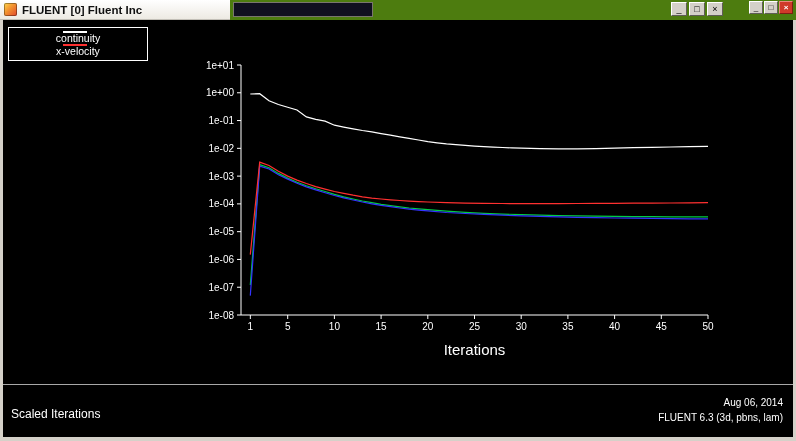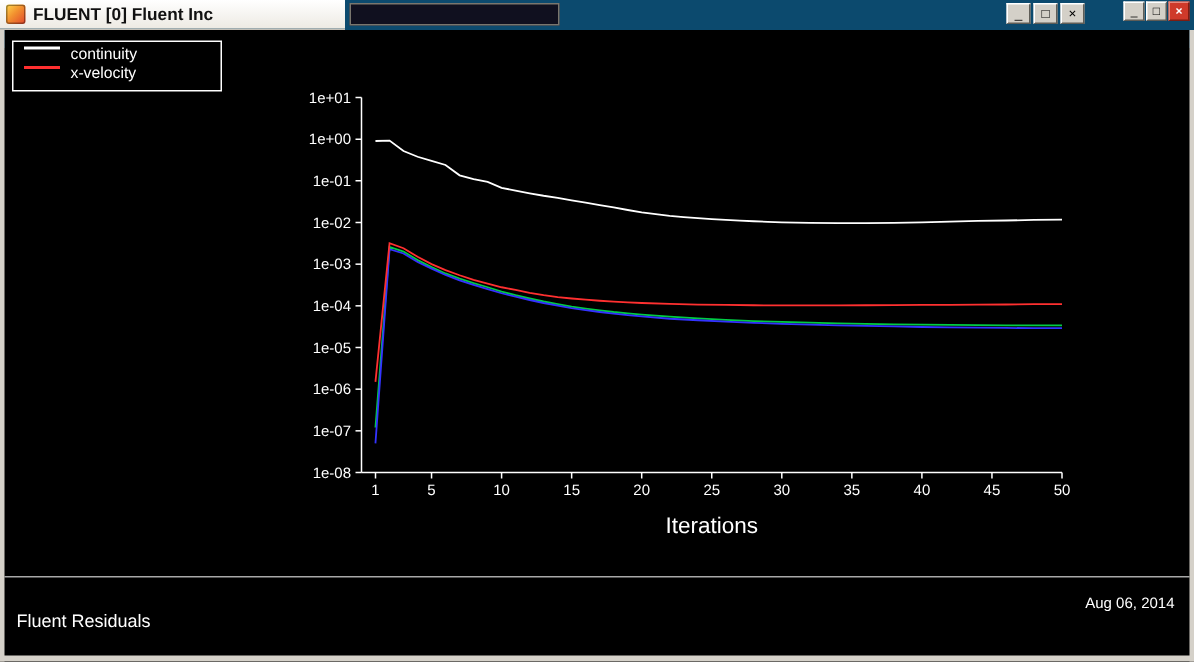--- a/index.html
+++ b/index.html
@@ -4,21 +4,21 @@
 <style>
   html,body{margin:0;padding:0;}
   body{
     width:796px;height:441px;position:relative;overflow:hidden;
     background:#000;font-family:"Liberation Sans",sans-serif;
     -webkit-font-smoothing:antialiased;
   }
   
   #titlebar{
     position:absolute;left:0;top:0;width:796px;height:32px;
-    background:#0c4a6e;
+    background:#4d7c0f;
   }
   #title-left{
     position:absolute;left:0;top:0;width:230px;height:20px;
     background:linear-gradient(#ffffff,#edeae3);
     display:flex;align-items:center;gap:5px;padding-left:4px;box-sizing:border-box;
     border-bottom:1px solid #c2bfb7;
   }
   #app-icon{
     width:13px;height:13px;border-radius:2px;flex:0 0 auto;
     background:linear-gradient(135deg,#ffd84d 0%,#f2912f 45%,#e0452c 100%);
@@ -58,21 +58,21 @@
   #chart-svg{position:absolute;left:0;top:0;width:790px;height:364px;display:block;}
   
   #legend{
     position:absolute;left:5px;top:7px;width:140px;
     background:#000;border:1px solid #ffffff;box-sizing:border-box;
     padding:2px 0 4px 0;
   }
   #legend-title{
     text-align:center;color:#fff;font-size:11px;margin-bottom:2px;
   }
-  .legend-row{display:flex;align-items:flex-start;padding:1px 7px;height:11px;}
+  .legend-row{display:flex;align-items:center;padding:1px 7px;height:11px;flex-direction:column;}
   .legend-swatch{width:24px;height:2px;margin-right:7px;flex:0 0 auto;}
   .legend-label{color:#fff;font-size:10.5px;line-height:11px;}
   
   #caption{
     position:absolute;left:3px;top:384px;width:790px;height:53px;background:#000;
     border-top:1px solid #a8a8a8;box-sizing:border-box;
   }
   #caption-left{
     position:absolute;left:8px;top:22px;color:#fff;font-size:12px;
   }
@@ -161,21 +161,22 @@
       <span class="legend-label">continuity</span>
     </div>
     <div class="legend-row">
       <span class="legend-swatch" style="background: rgb(255, 48, 48);"></span>
       <span class="legend-label">x-velocity</span>
     </div>
   </div>
 </div>
 
 <div id="caption">
-  <div id="caption-left">Fluent Residuals</div>
+  <div id="caption-left">Scaled Iterations</div>
   <div id="caption-right">
     <div>Aug 06, 2014</div>
+    <div>FLUENT 6.3 (3d, pbns, lam)</div>
   </div>
 </div>
 
 <div id="frame-left"></div>
 <div id="frame-right"></div>
 <div id="frame-bottom"></div>
 
 </body></html>

